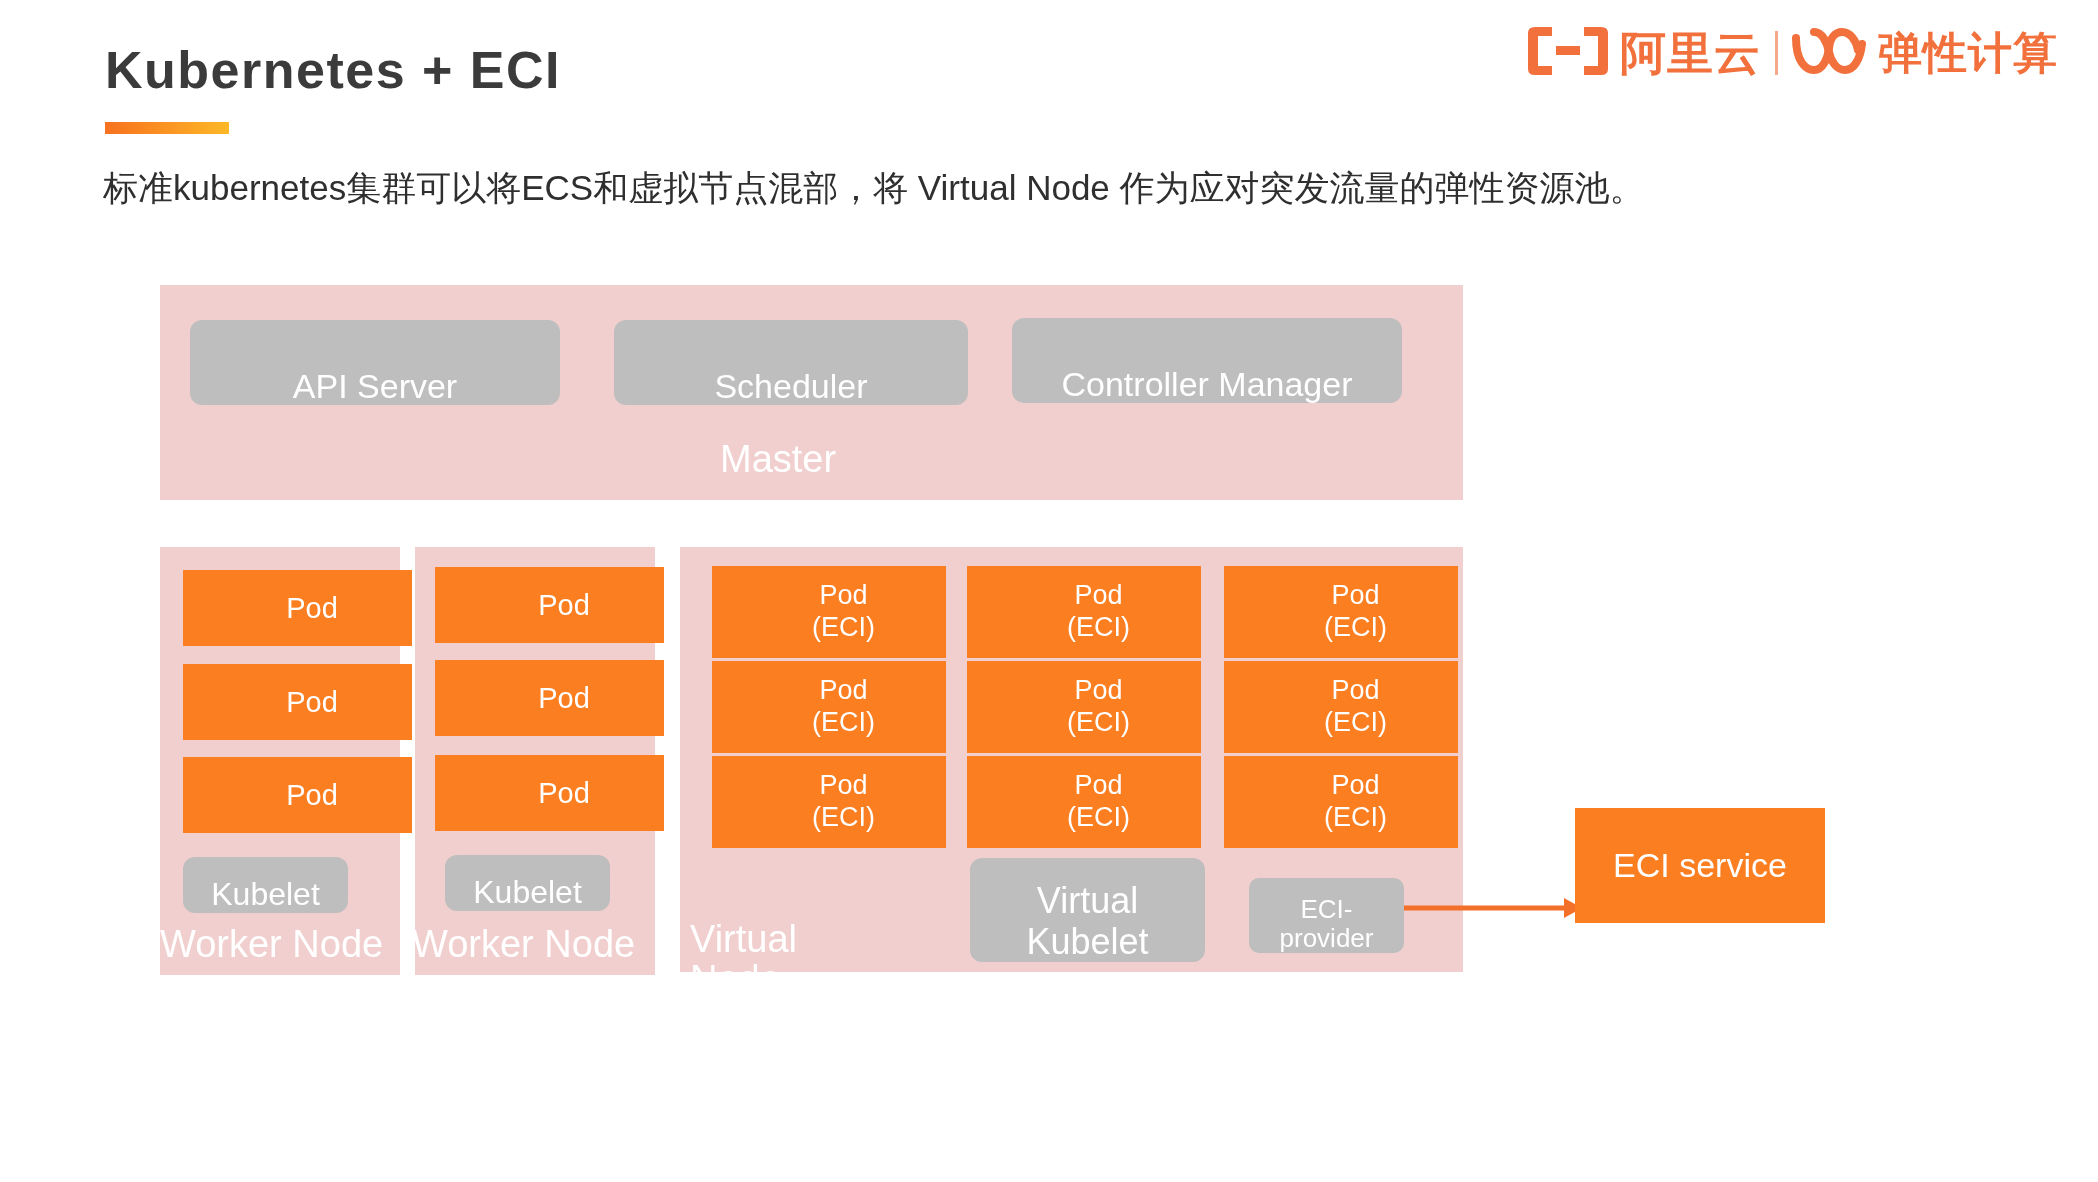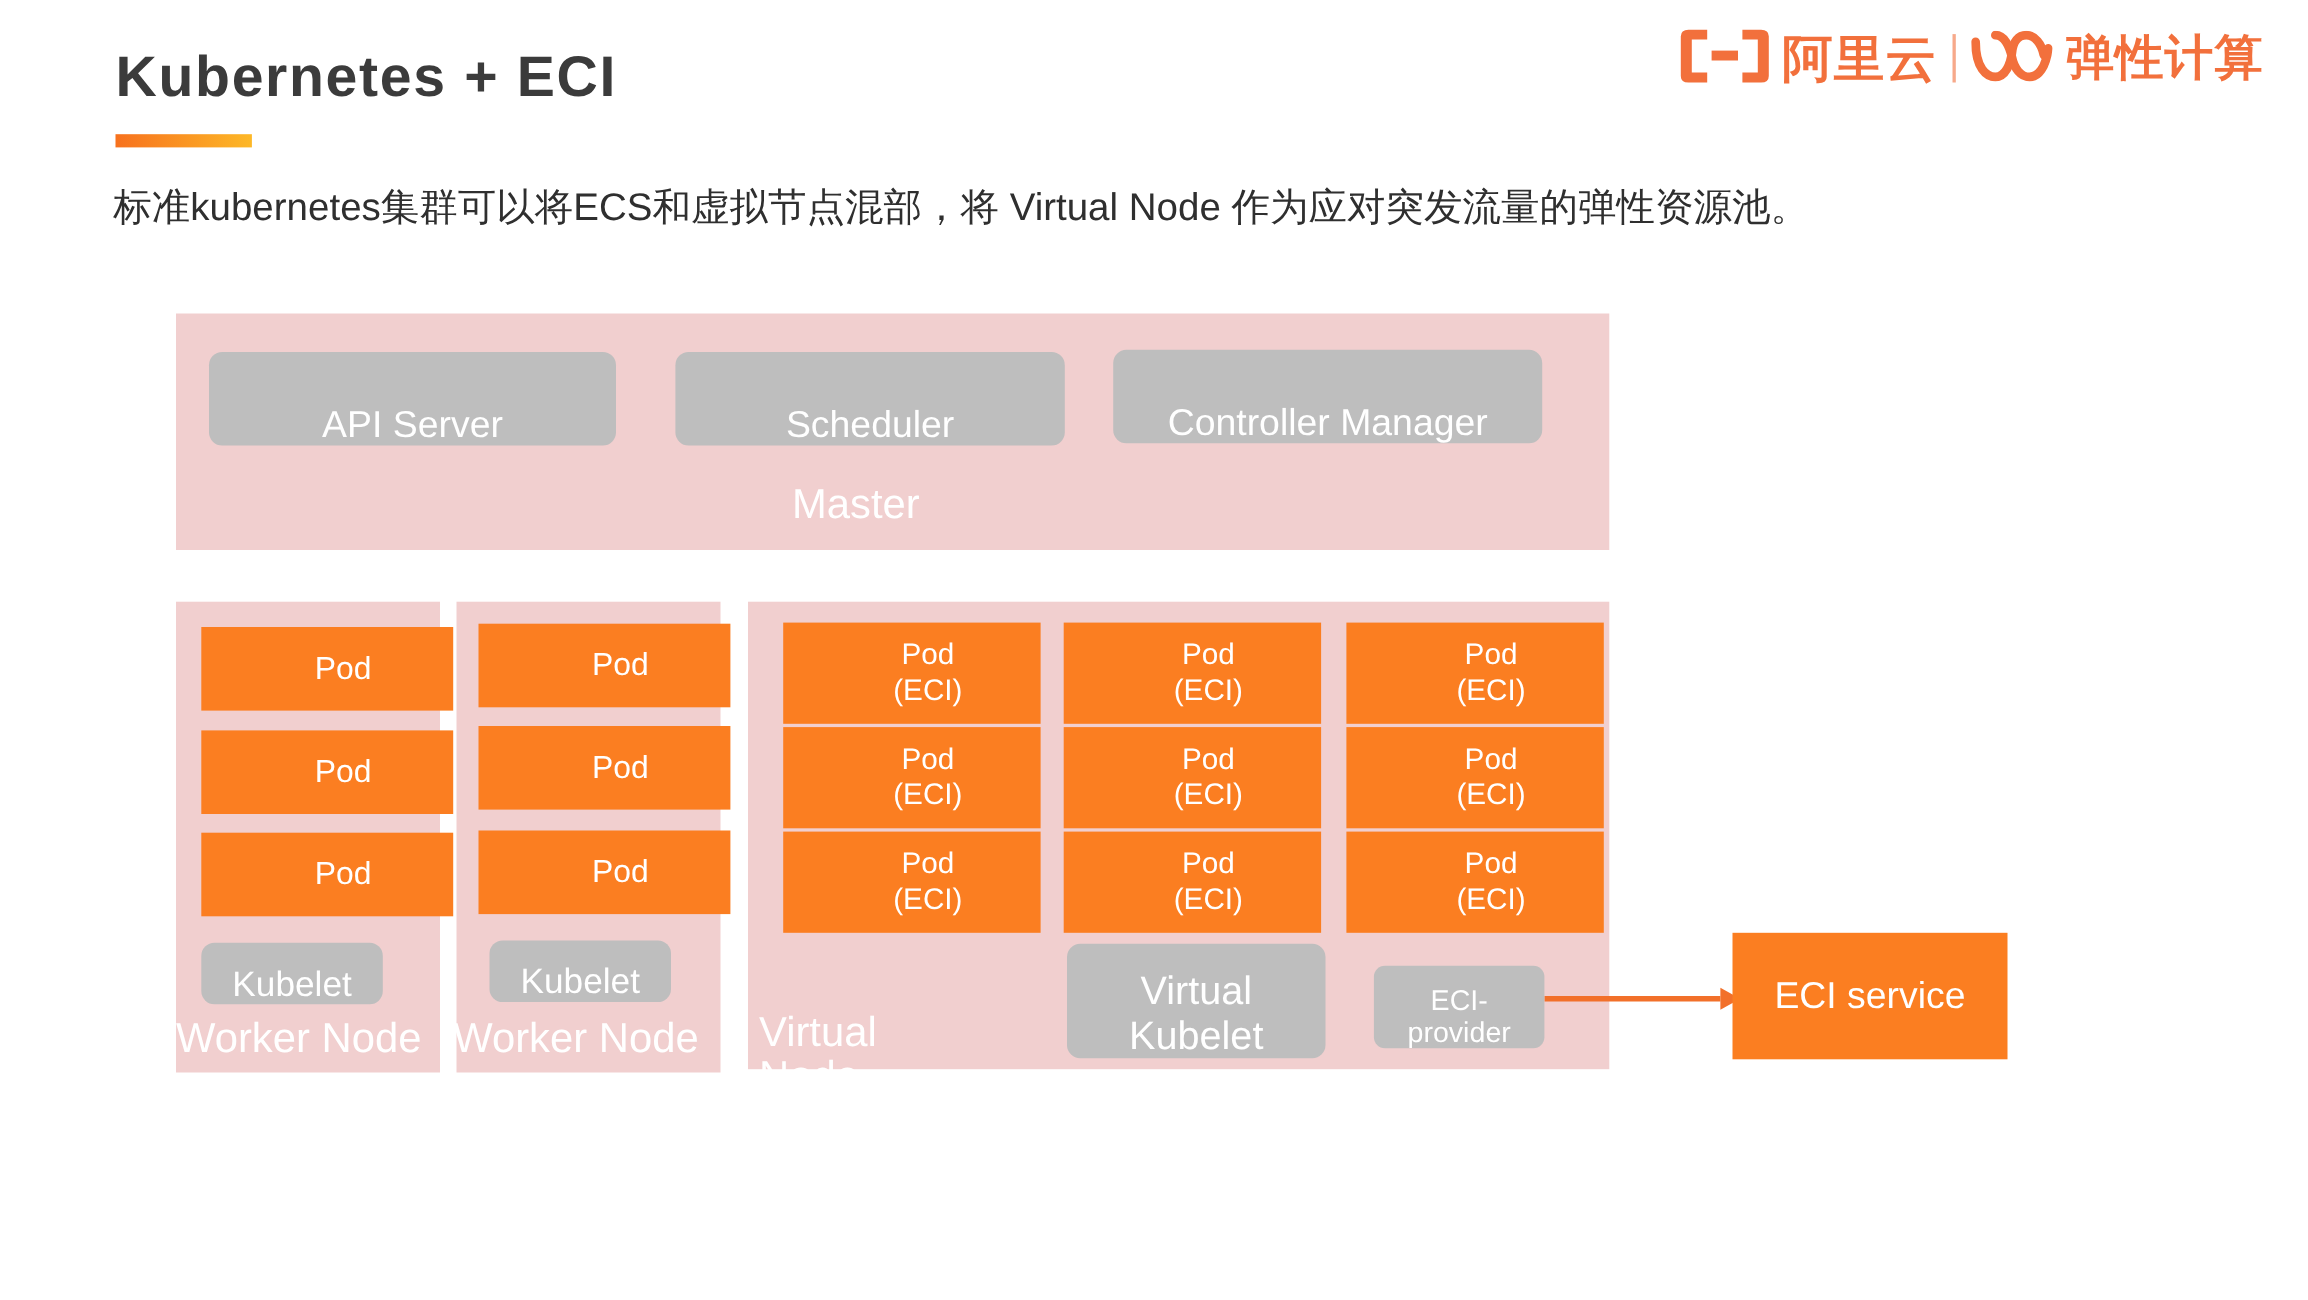--- a/index.html
+++ b/index.html
@@ -129,21 +129,21 @@
     padding-left: 29px;
   }
   .pod-box.large {
     font-size: 29px;
   }
 
   
   #eci-service-box {
     position: absolute;
     left: 1575px;
-    top: 848px;
+    top: 808px;
     width: 250px;
     height: 115px;
     background: #fb7e21;
     color: #ffffff;
     display: flex;
     align-items: center;
     justify-content: center;
     font-size: 34px;
   }
   #eci-arrow {

